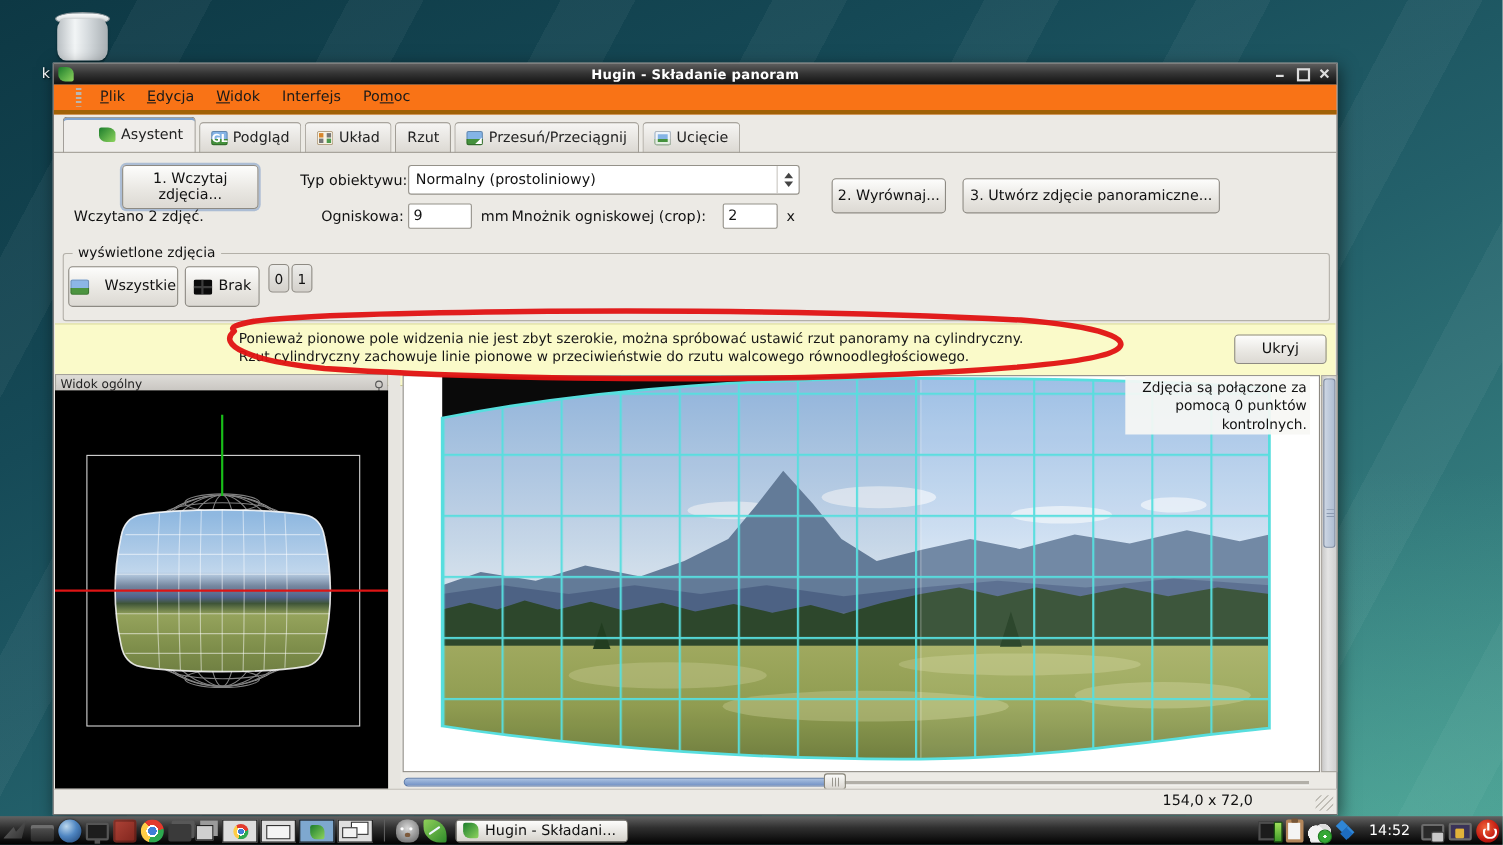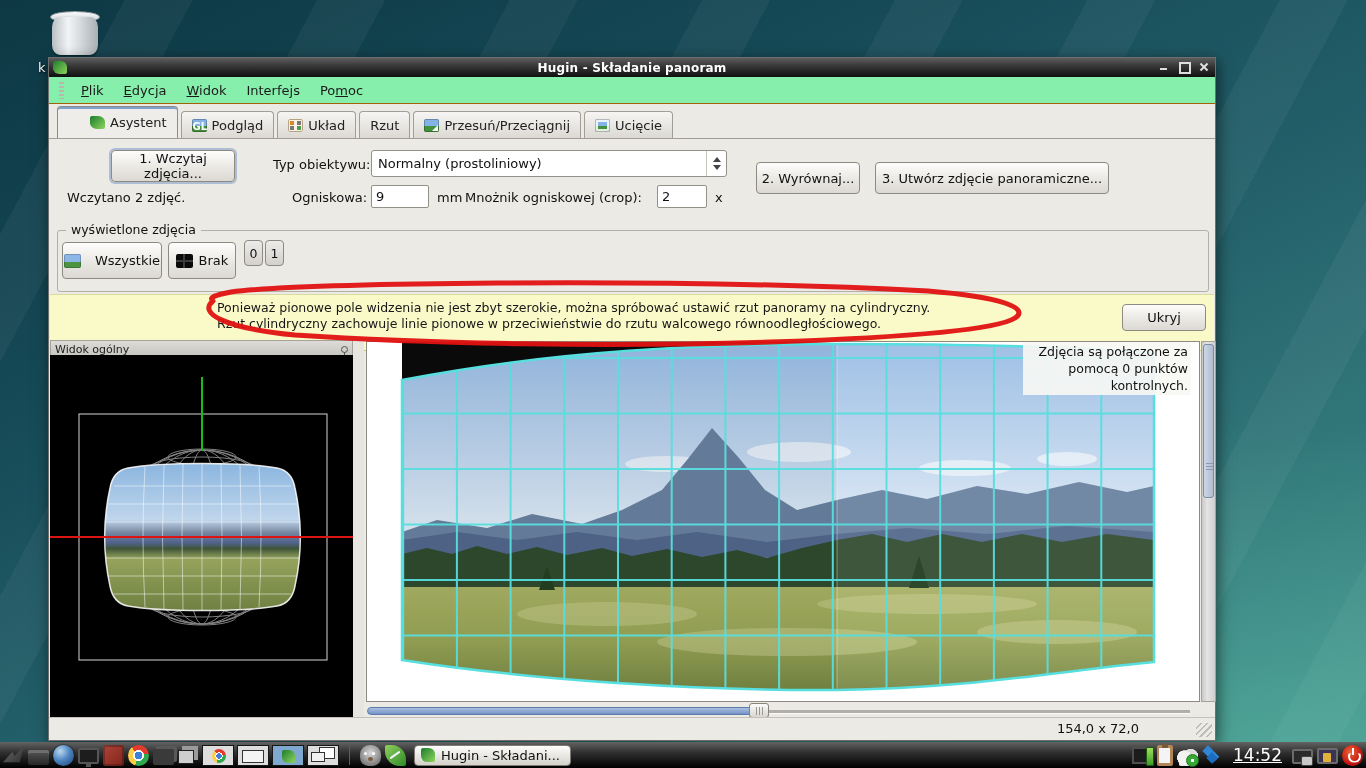--- a/index.html
+++ b/index.html
@@ -29,22 +29,22 @@
     font-size:12px; font-weight:bold; letter-spacing:.2px; }
   .win-appicon { position:absolute; left:4px; top:3px; width:14px; height:13px;
     background:linear-gradient(135deg,#1c7d2c,#8ed45e); border-radius:2px 45% 2px 45%; }
   .win-controls { position:absolute; right:6px; top:3px; display:flex; gap:9px; }
   .wc { width:11px; height:11px; position:relative; cursor:pointer; }
   .wc-min::after { content:""; position:absolute; left:2px; bottom:2px; width:7px; height:2px; background:#ddd; }
   .wc-max::after { content:""; position:absolute; left:1px; top:1px; width:8px; height:8px; border:2px solid #ddd; }
   .wc-close::before,.wc-close::after { content:""; position:absolute; left:5px; top:1px; width:2px; height:10px; background:#ddd; }
   .wc-close::before { transform:rotate(45deg);} .wc-close::after { transform:rotate(-45deg);}
 
-  .menubar { position:absolute; left:0; top:19px; right:0; height:27px; background:#86efac;
-    display:flex; align-items:center; padding-left:10px; gap:2px; border-bottom:1px solid #a16207;}
+  .menubar { position:absolute; left:0; top:19px; right:0; height:27px; background:#f97316;
+    display:flex; align-items:center; padding-left:20px; gap:2px; border-bottom:4px solid #a16207;}
   .menubar::before { content:""; width:5px; height:17px; margin-right:6px;
     background:repeating-linear-gradient(#b9b6b0 0 2px, transparent 2px 4px); }
   .menu-item { font-size:13px; color:#1a1a1a; padding:3px 9px; cursor:pointer; }
   .menu-item u { text-decoration:underline; }
 
   .tabbar { position:absolute; left:0; top:46px; right:0; height:35px; padding-left:8px;
     display:flex; align-items:flex-end; }
   .tab { display:flex; align-items:center; gap:5px; font-size:13px; color:#222;
     border:1px solid #a29e96; border-bottom:none; border-radius:4px 4px 0 0;
     background:linear-gradient(#f6f5f3,#dbd8d2); padding:5px 10px 6px; margin-right:3px; height:28px; cursor:pointer;}
@@ -60,21 +60,21 @@
   .t-gl { position:relative; } .t-gl i { position:absolute; left:1px; top:2px; font-style:normal; font-size:10px; font-weight:bold; color:#fff; }
   .t-move { position:relative;} .t-move::after { content:""; position:absolute; right:1px; bottom:1px;
     width:0; height:0; border-left:6px solid transparent; border-bottom:6px solid #fff; }
   .t-crop { box-shadow:inset 0 0 0 1px rgba(0,0,0,.25), inset 0 0 0 3px rgba(255,255,255,.85); }
 
   .btn { background:linear-gradient(#fdfdfc,#e8e6e1 60%,#dcd9d3); border:1px solid #8d8a83;
     border-radius:4px; font-size:13px; color:#111; display:flex; align-items:center;
     justify-content:center; cursor:pointer; font-family:"DejaVu Sans",sans-serif; }
   .lbl { position:absolute; font-size:13px; color:#111; white-space:nowrap; }
 
-  .load-btn { position:absolute; left:62px; top:92px; width:124px; height:32px;
+  .load-btn { position:absolute; left:62px; top:92px; width:124px; height:40px;
     box-shadow:0 0 0 2px rgba(96,136,190,.45); }
   .align-btn { position:absolute; left:707px; top:104px; width:104px; height:32px; }
   .create-btn { position:absolute; left:826px; top:104px; width:234px; height:32px; }
 
   .combo { position:absolute; left:322px; top:92px; width:356px; height:27px; background:#fff;
     border:1px solid #949189; border-radius:3px; display:flex; align-items:center; cursor:pointer;}
   .combo-text { flex:1; font-size:13px; padding-left:6px; color:#111; }
   .combo-spin { width:20px; height:100%; border-left:1px solid #c9c6c0; display:flex;
     flex-direction:column; align-items:center; justify-content:center; gap:3px; }
   .arr-up { width:0;height:0;border-left:4px solid transparent;border-right:4px solid transparent;border-bottom:5px solid #444;}
@@ -189,21 +189,21 @@
   .i-cloud { background:radial-gradient(circle at 35% 60%, #f2f2f2 0 38%, transparent 40%),
     radial-gradient(circle at 65% 55%, #dcdcdc 0 42%, transparent 44%),
     radial-gradient(circle at 50% 78%, #e8e8e8 0 45%, transparent 47%); }
   .i-cloud::after { content:""; position:absolute; right:-1px; bottom:-1px; width:11px; height:11px; border-radius:50%;
     background:radial-gradient(circle at 50% 50%, #fff 0 18%, #35a835 20%); border:1px solid #1d7a1d;}
   .i-dropbox { position:relative; }
   .i-dropbox::before { content:""; position:absolute; left:2px; top:2px; width:8px; height:8px;
     background:#2f86d6; transform:rotate(45deg); box-shadow:8px 0 0 #2f86d6; }
   .i-dropbox::after { content:""; position:absolute; left:6px; top:9px; width:8px; height:8px;
     background:#1d6cc0; transform:rotate(45deg); }
-  .tb-clock { color:#fff; font-size:17px; padding:0 6px; white-space:nowrap;text-decoration:underline; }
+  .tb-clock { color:#fff; font-size:13px; padding:0 6px; white-space:nowrap; }
   .i-shot { background:#2a2a2a; border:2px solid #6b6b6b; height:15px; margin-top:3px; border-radius:2px;}
   .i-shot::after { content:""; position:absolute; right:-2px; bottom:-4px; width:10px; height:8px; background:#c9c9c9;
     border:1px solid #444; border-radius:2px; }
   .i-lock { background:#3a3358; border:2px solid #6b6b6b; height:16px; margin-top:2px; border-radius:2px;}
   .i-lock::after { content:""; position:absolute; left:4px; top:3px; width:8px; height:7px; background:#e0b23a;
     border-radius:1px; box-shadow:0 -4px 0 -1px transparent; border-top:2px solid #e0b23a;}
   .i-power { border-radius:50%; background:radial-gradient(circle at 40% 35%, #f0653a, #c2170f 60%, #8e0b06); }
   .i-power::before { content:""; position:absolute; left:6px; top:5px; width:9px; height:9px;
     border:2px solid #fff; border-radius:50%; clip-path:polygon(0 30%,100% 30%,100% 100%,0 100%); }
   .i-power::after { content:""; position:absolute; left:9.5px; top:3px; width:2px; height:7px; background:#fff; }

